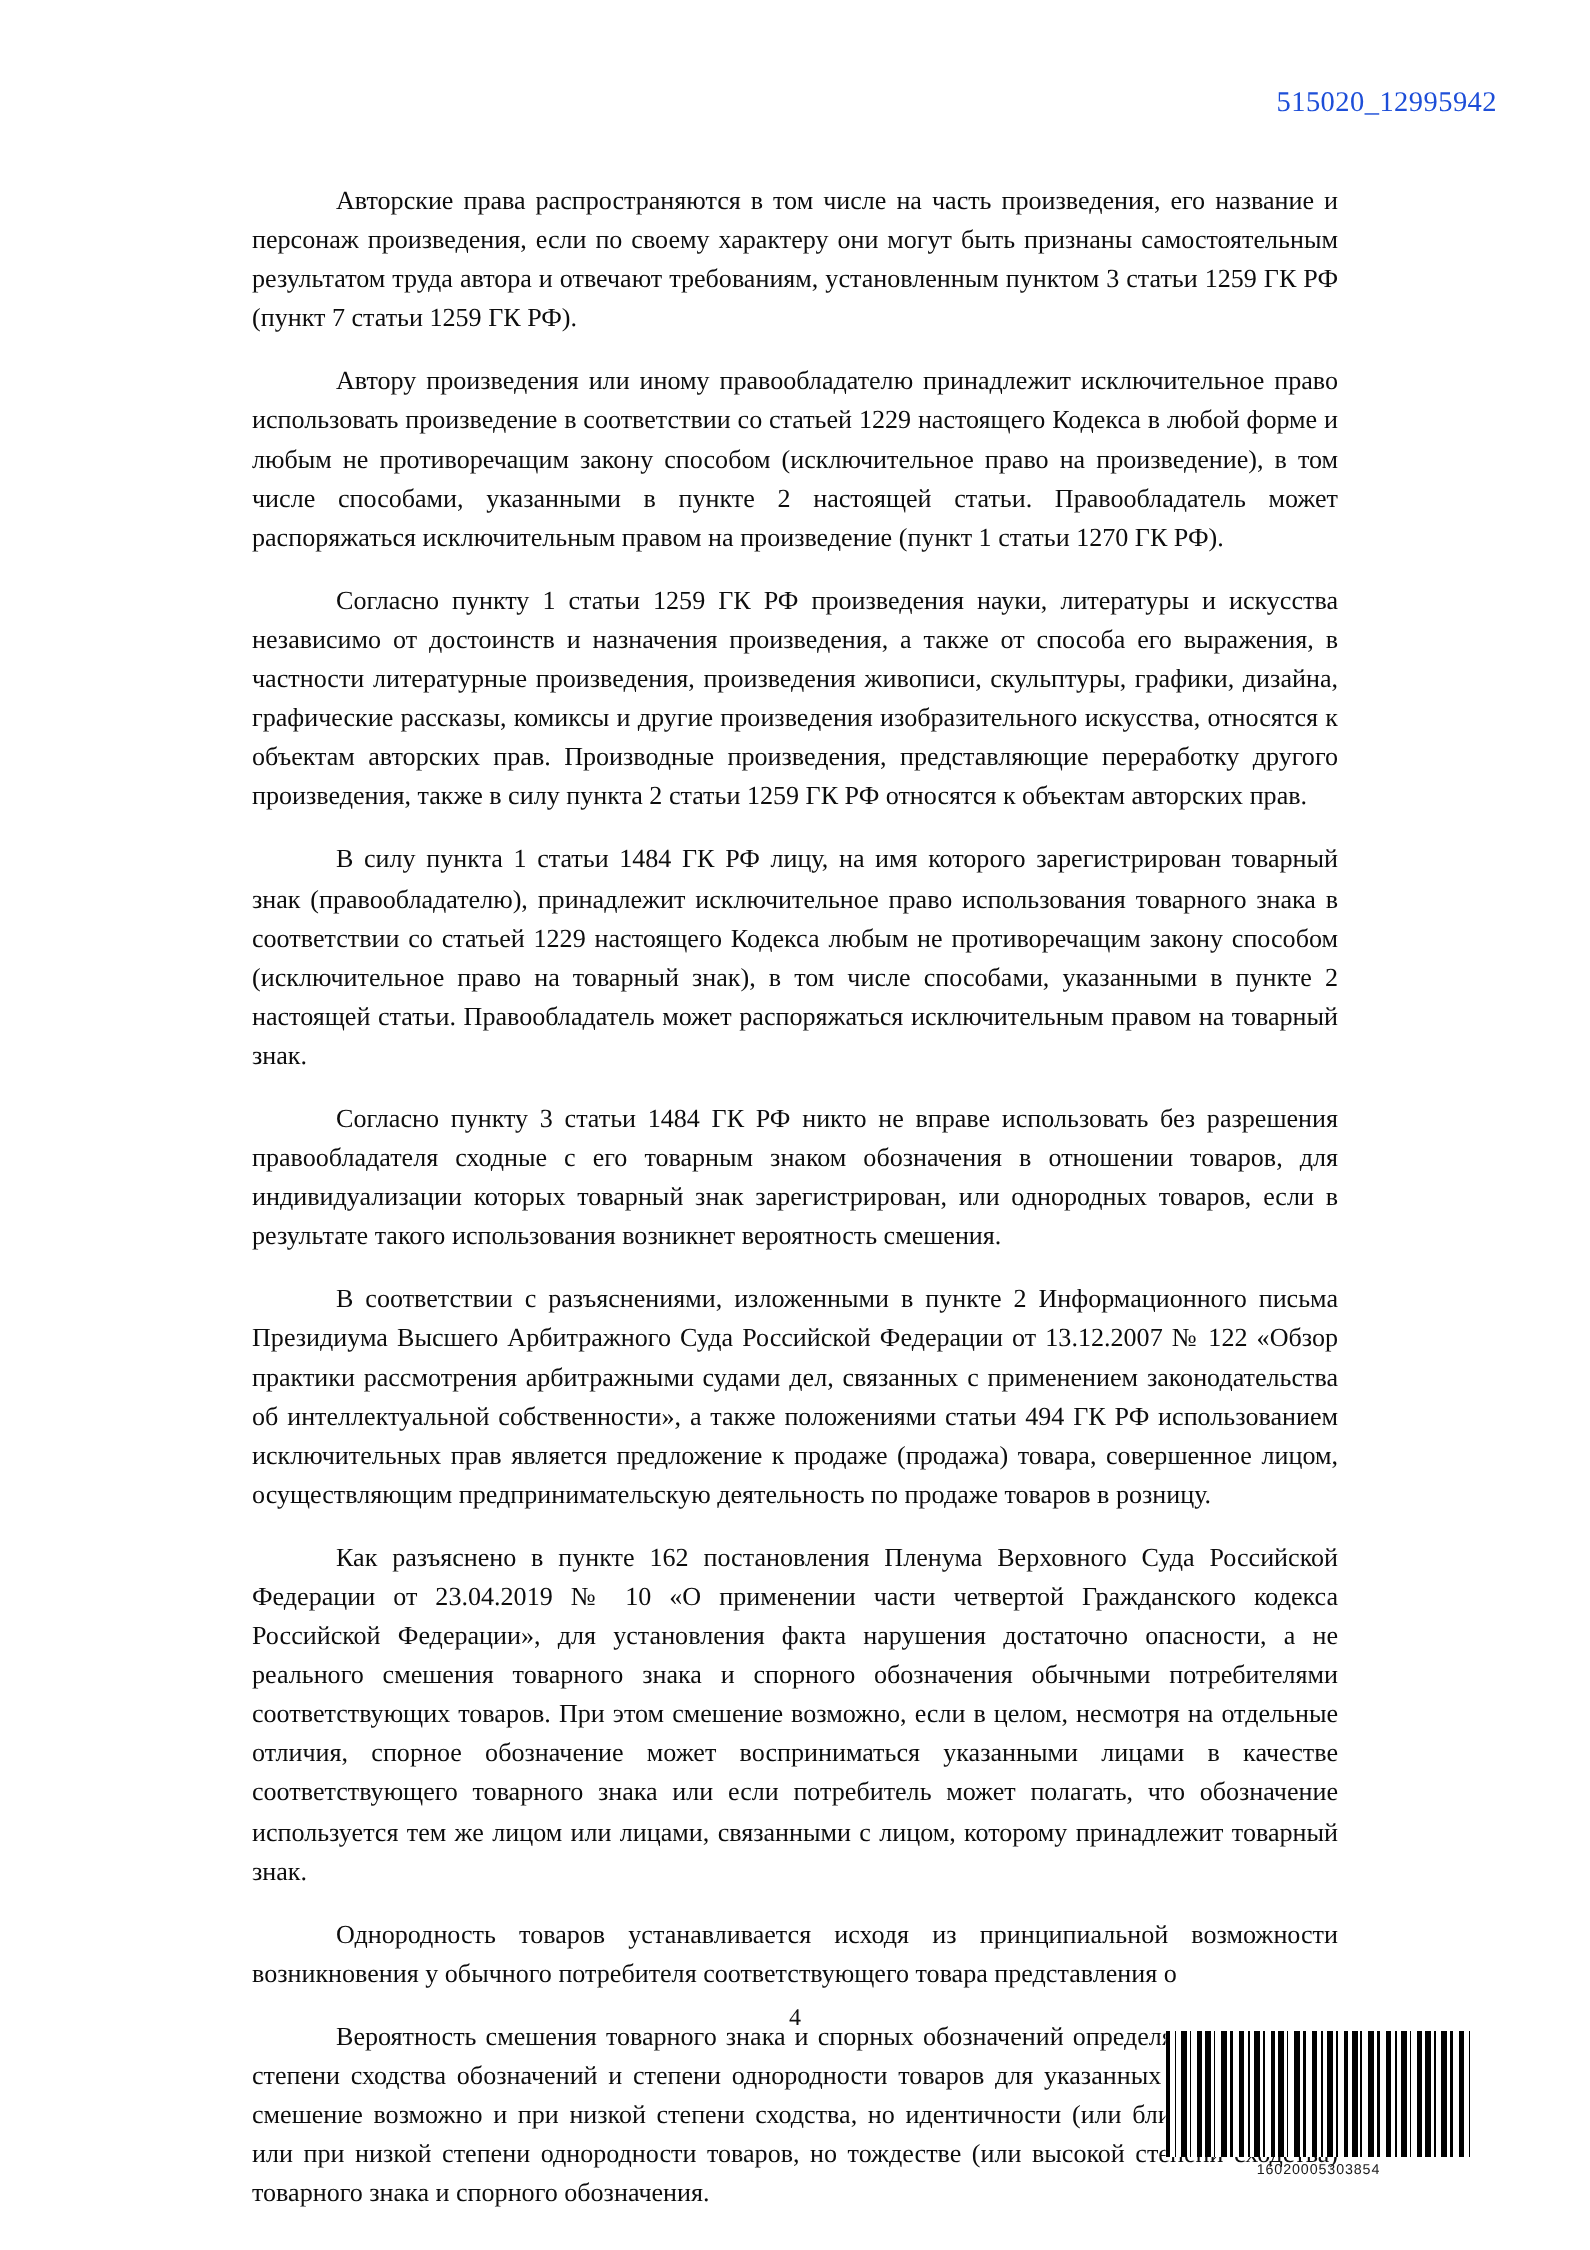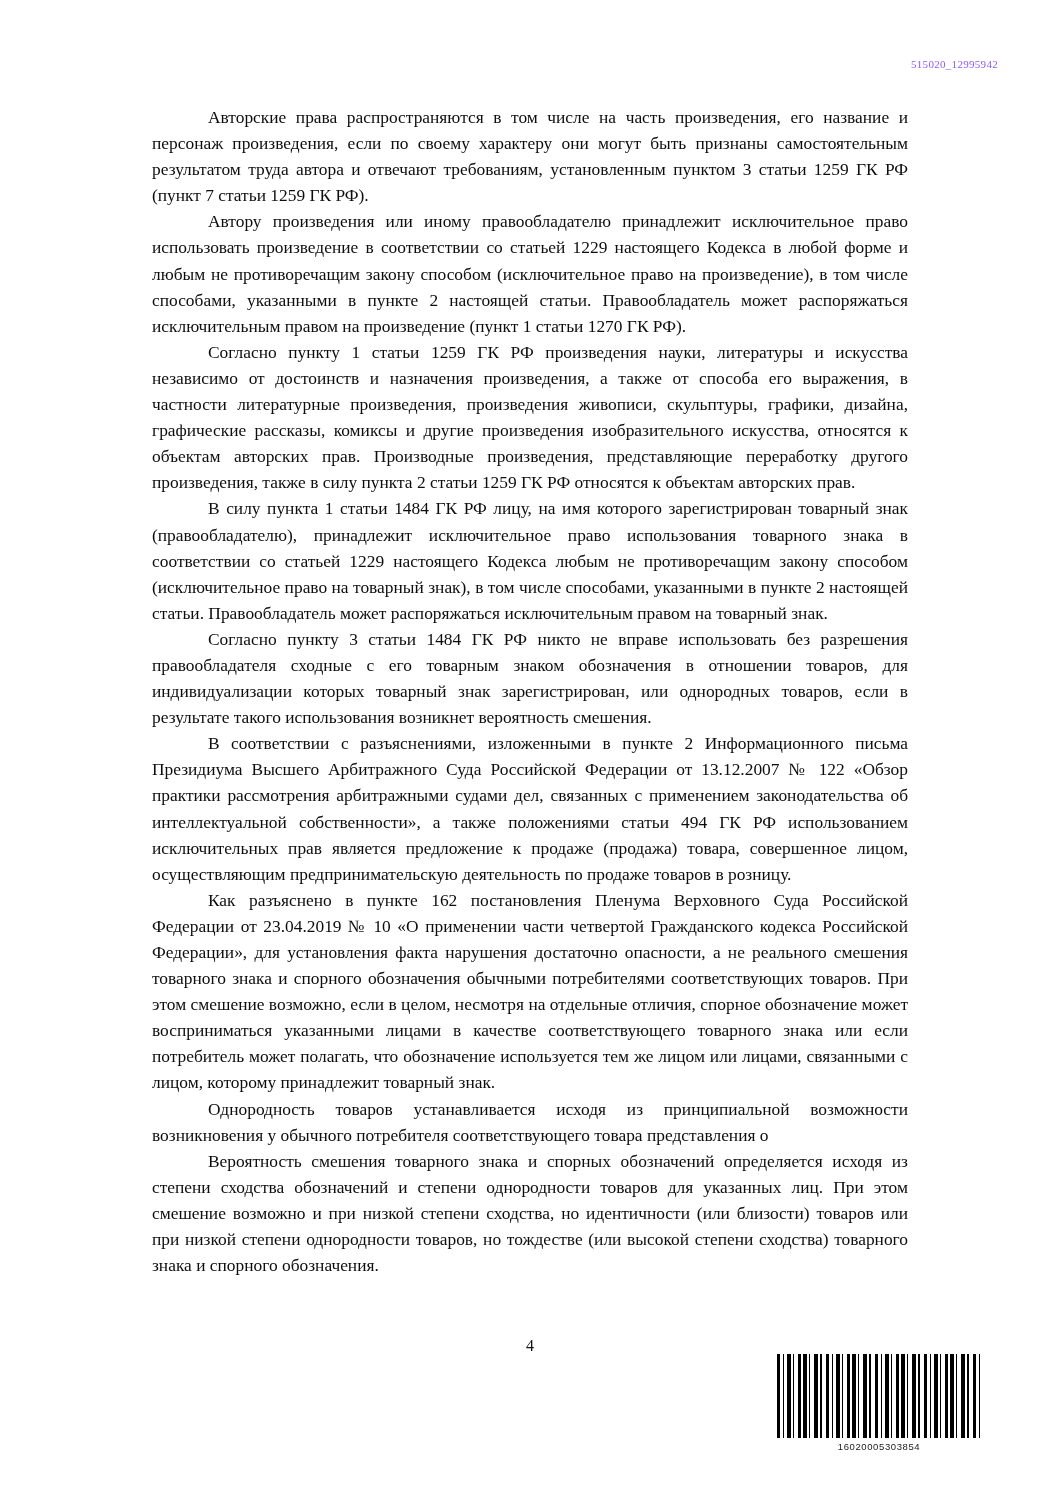--- a/index.html
+++ b/index.html
@@ -18,33 +18,33 @@
     margin: 0 auto;
     background: #ffffff;
     box-sizing: border-box;
     overflow: hidden;
   }
   .doc-code {
     position: absolute;
     top: 58px;
     right: 62px;
     font-family: "Liberation Serif", "DejaVu Serif", serif;
-    font-size: 11px;
+    font-size: 19px;
     letter-spacing: 0.3px;
-    color: #8b5cf6;
+    color: #1d4ed8;
     white-space: nowrap;
   }
   .body-text {
     position: absolute;
     top: 104px;
     left: 152px;
     width: 756px;
   }
   .body-text p {
-    margin: 0;
+    margin: 16px;
     text-align: justify;
     text-indent: 56px;
     font-size: 17.4px;
     line-height: 26.1px;
     color: #0d0d0d;
     hyphens: none;
   }
   .page-number {
     position: absolute;
     top: 1337px;

